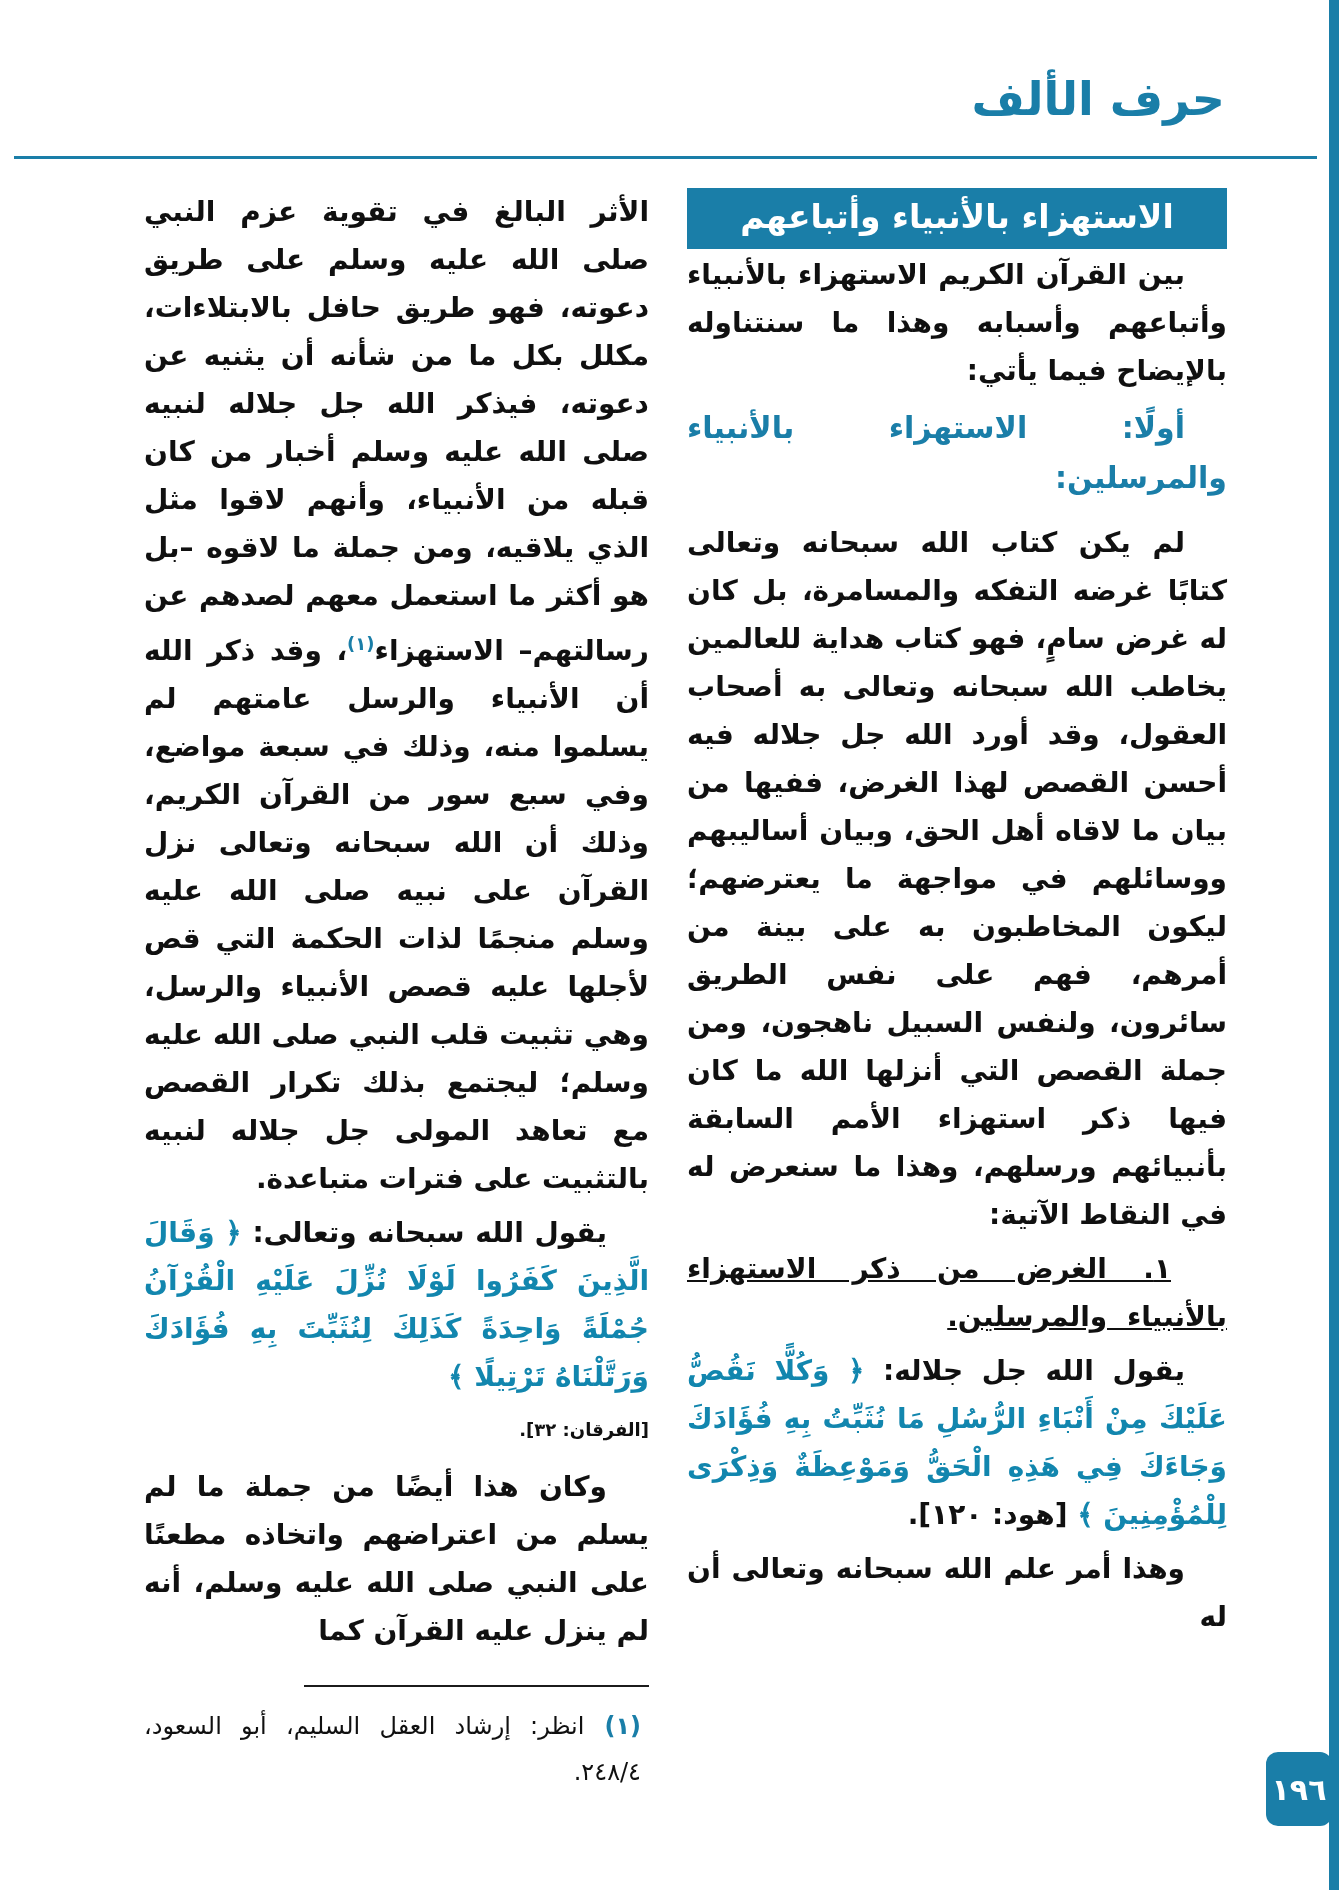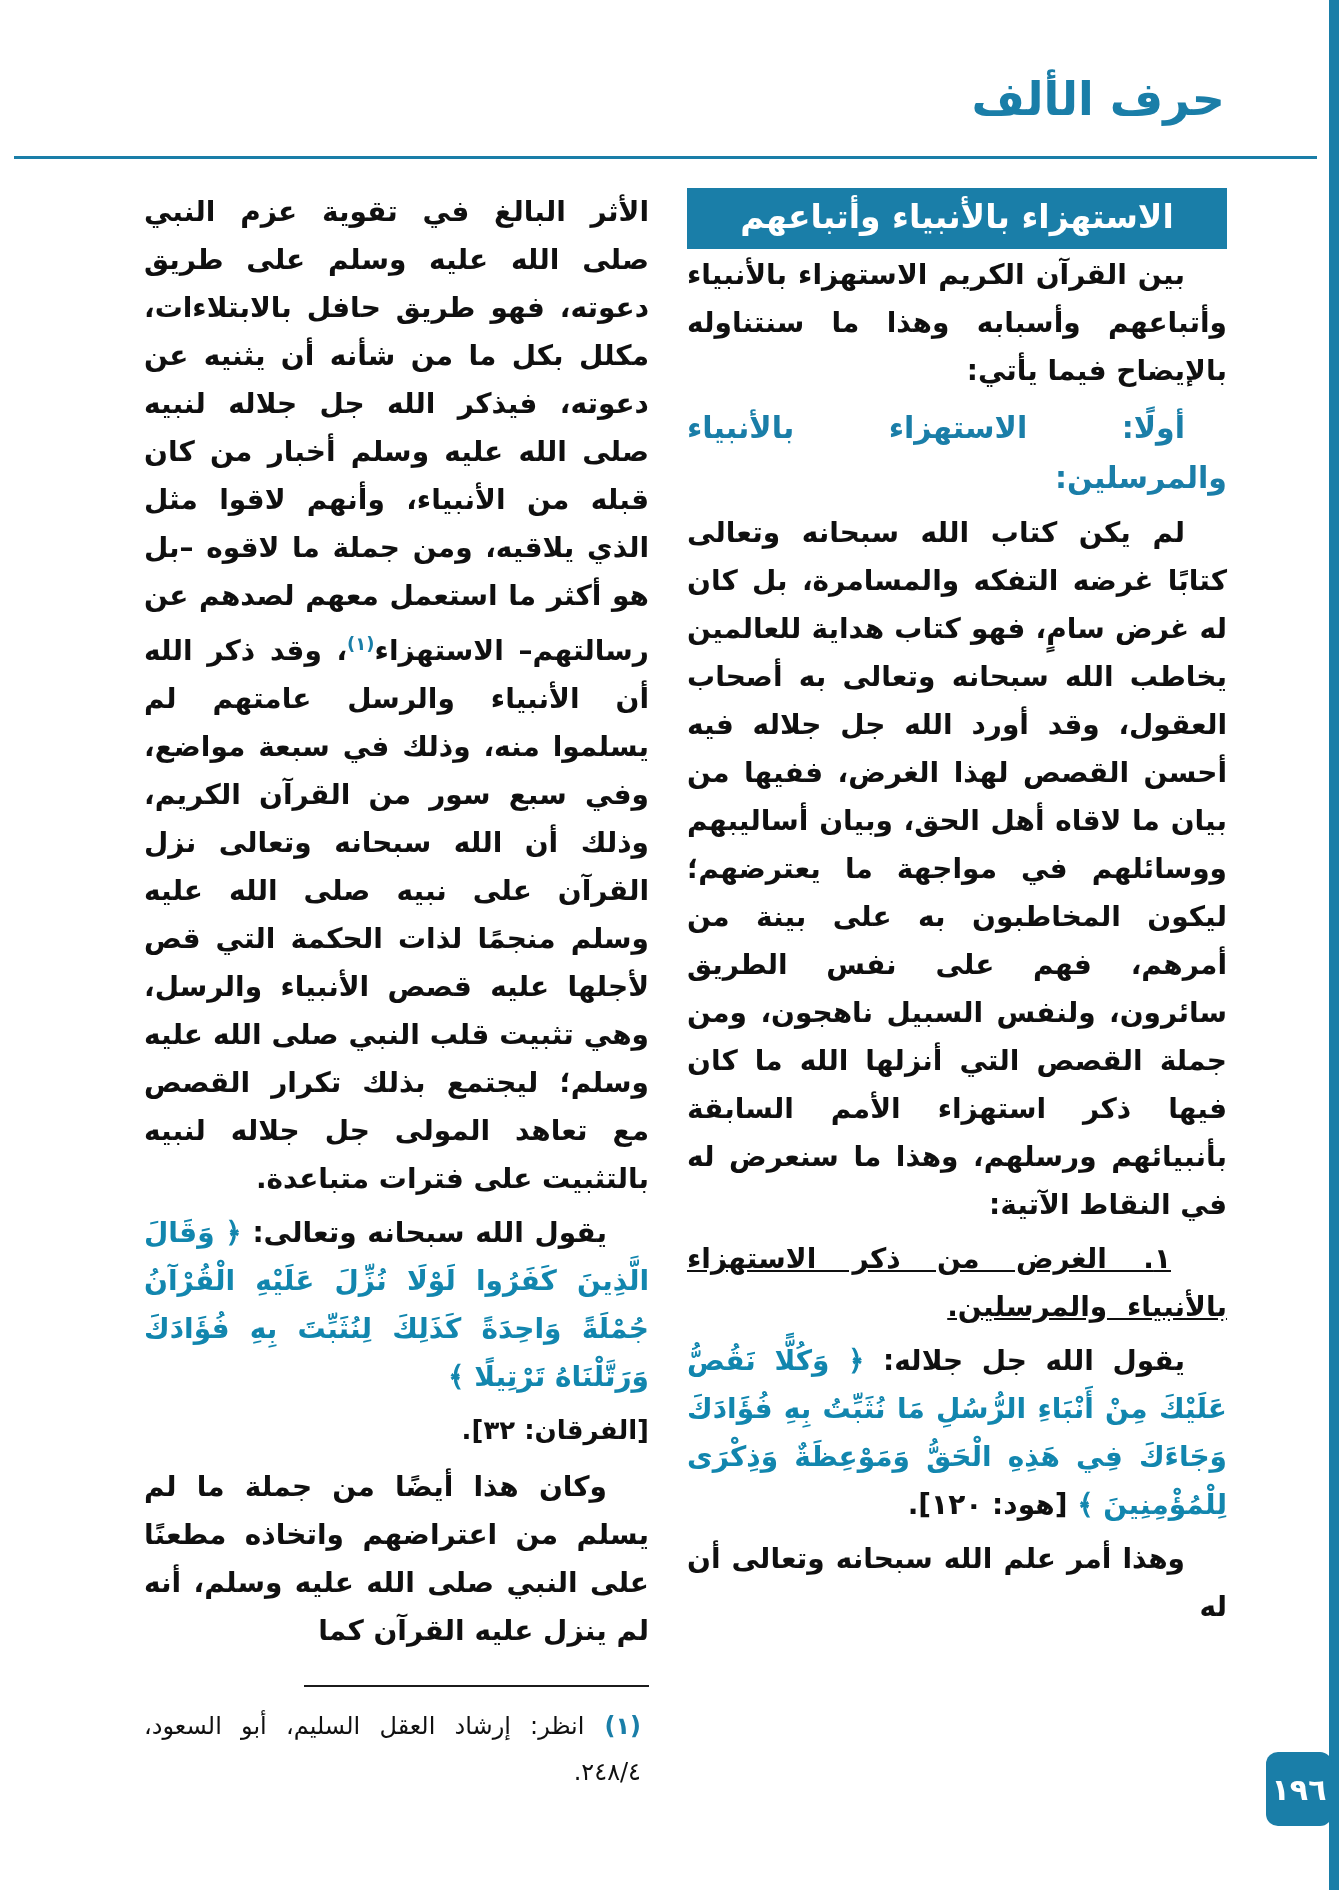--- a/index.html
+++ b/index.html
@@ -52,35 +52,35 @@
     background:var(--teal);color:#ffffff;
     text-align:center;
     font-size:33px;font-weight:700;
     padding:9px 6px 13px;
     margin-bottom:2px;
   }
   .subheading{
     color:var(--teal);
     font-size:30px;font-weight:700;line-height:50px;
     text-indent:42px;
-    margin:8px 0 6px;
+    margin:8px 0 16px;
     text-align:justify;
   }
   .point{
     text-indent:56px;
     word-spacing:10px;
     margin-top:4px;
     text-decoration:underline;
   }
   .verse{
     color:var(--verse);
     font-weight:700;
   }
   .verse-ref-line{
-    font-size:26px;font-weight:700;line-height:46px;
+    font-size:18px;font-weight:700;line-height:46px;
     color:var(--ink);
     text-align:right;
     margin-bottom:10px;
   }
   .fn-sup{
     color:var(--teal);
     font-size:18px;
     vertical-align:super;
     font-weight:700;
   }

